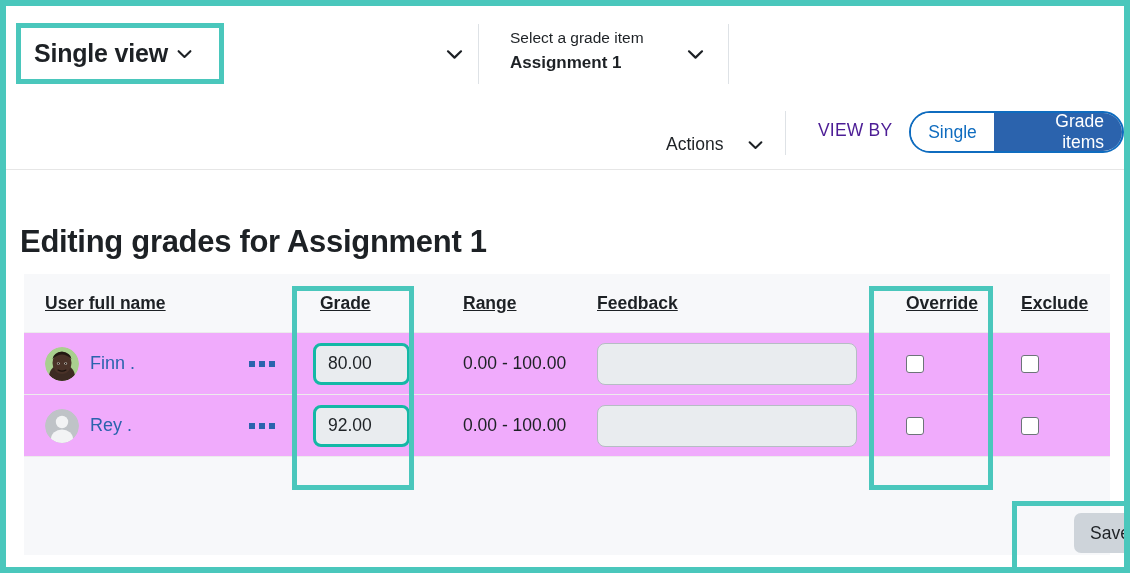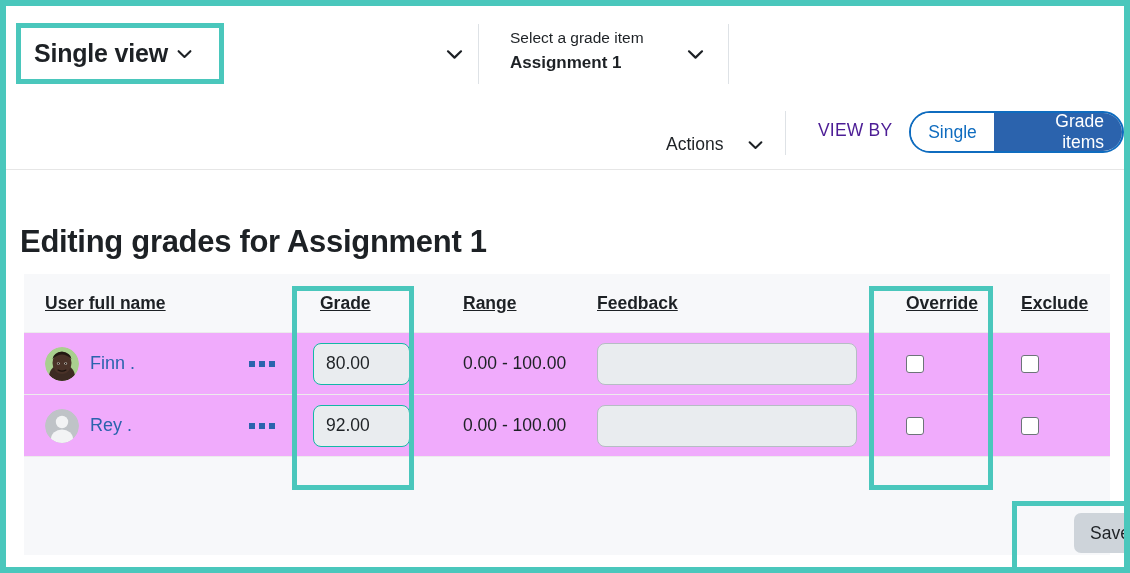--- a/index.html
+++ b/index.html
@@ -236,21 +236,21 @@
   .kebab i {
     display: block;
     width: 6px; height: 6px;
     background: #2b63ad;
   }
 
   
   .grade-input {
     width: 97px; height: 42px;
     background: #e9ecef;
-    border: 1px solid #14b8a6;
+    border: 3px solid #14b8a6;
     border-radius: 8px;
     font-size: 17.5px;
     font-family: inherit;
     color: #1d2125;
     padding: 0 12px;
     outline: none;
   }
   .grade-cell-inner { padding-left: 9px; }
 
   

